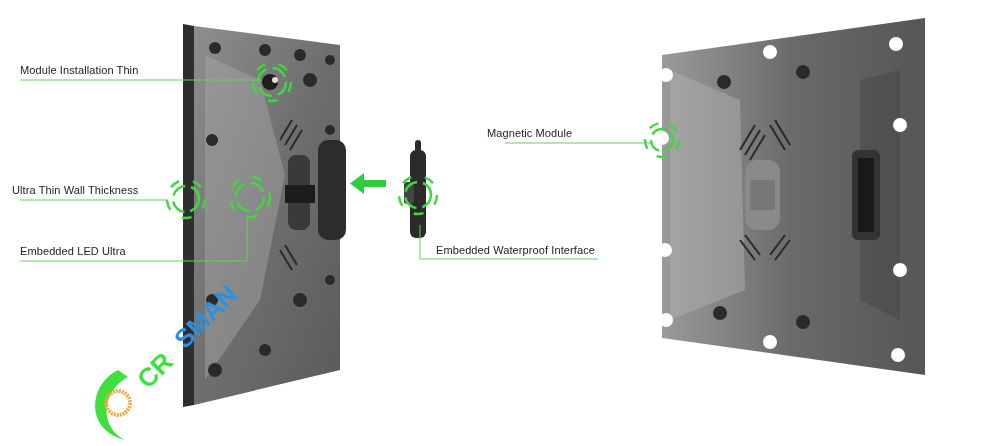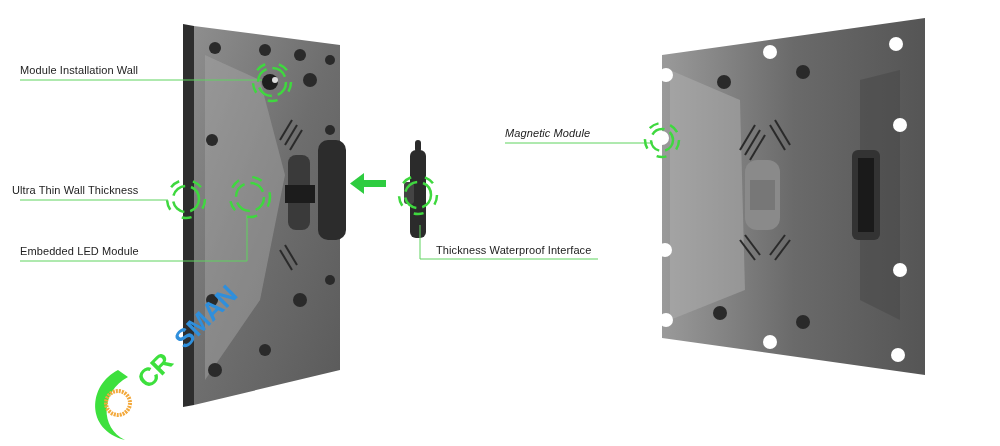--- a/index.html
+++ b/index.html
@@ -141,17 +141,17 @@
   </g>
 
   <g>
     <path d="M118,370 C88,385 85,430 125,440 C100,428 100,392 128,377 Z" fill="#3de03d"></path>
     <circle cx="118" cy="403" r="12" fill="none" stroke="#f3a93c" stroke-width="4" stroke-dasharray="2 1"></circle>
     <text x="148" y="390" font-size="26" font-weight="bold" fill="#3de03d" transform="rotate(-45 148 390)" font-family="Liberation Sans, sans-serif">CR</text>
     <text x="185" y="350" font-size="26" font-weight="bold" fill="#2f8fdc" transform="rotate(-45 185 350)" font-family="Liberation Sans, sans-serif">SMAN</text>
   </g>
 </svg>
 
-<div class="label" style="left:20px; top:64px;">Module Installation Wall</div>
+<div class="label" style="left:20px; top:64px;">Module Installation Thin</div>
 <div class="label" style="left:12px; top:184px;">Ultra Thin Wall Thickness</div>
-<div class="label" style="left:20px; top:245px;">Embedded LED Module</div>
-<div class="label" style="left:436px; top:244px;">Thickness Waterproof Interface</div>
-<div class="label" style="left:505px; top:127px;font-style:italic;">Magnetic Module</div>
+<div class="label" style="left:20px; top:245px;">Embedded LED Ultra</div>
+<div class="label" style="left:436px; top:244px;">Embedded Waterproof Interface</div>
+<div class="label" style="left:487px; top:127px;">Magnetic Module</div>
 
 </body></html>

